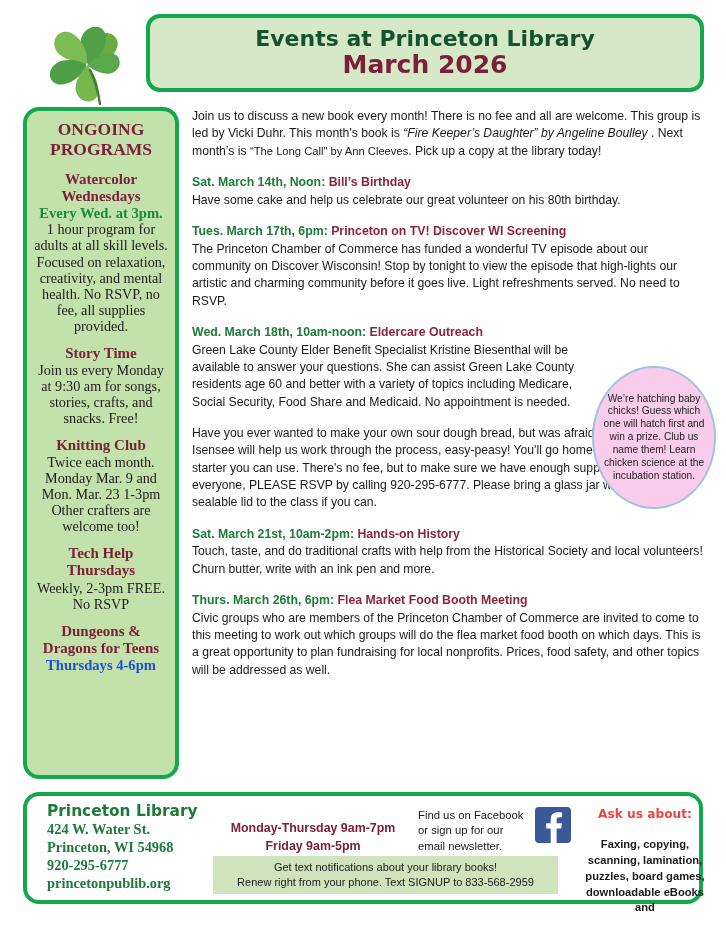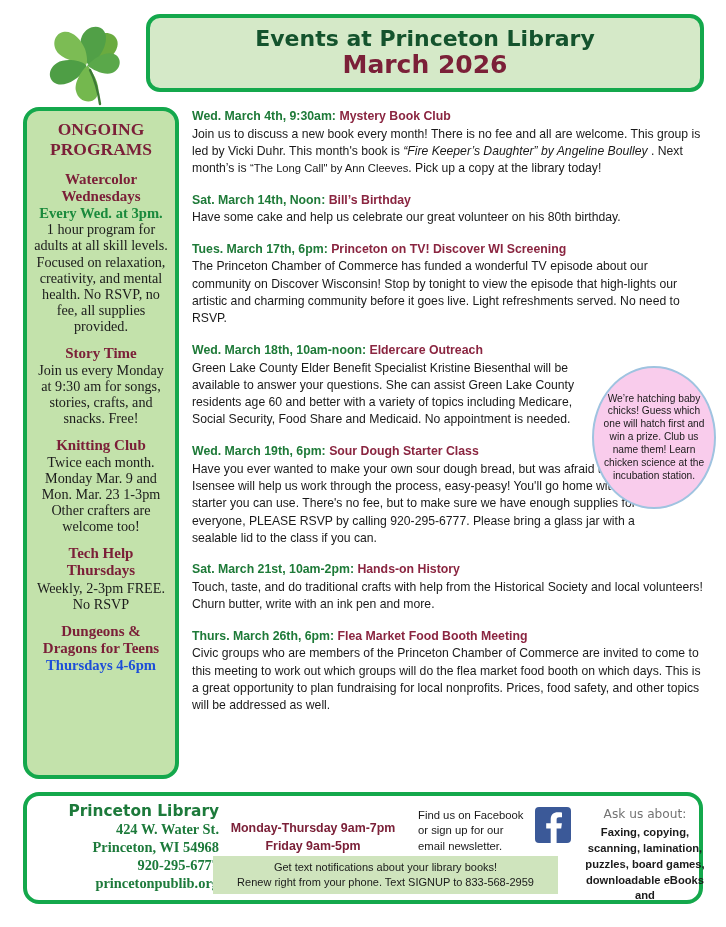--- a/index.html
+++ b/index.html
@@ -150,21 +150,21 @@
     width: 680px; height: 112px;
     box-sizing: border-box;
     background: #ffffff;
     border: 4px solid #14a84c;
     border-radius: 16px;
   }
   .fo-lib {
     position: absolute;
     left: 20px; top: 6px;
     width: 172px;
-    text-align: right;
+    text-align: left;
     font-family: "Liberation Serif", serif;
     color: #1d7a3b;
     font-size: 14.4px;
     line-height: 1.24;
     font-weight: bold;
   }
   .fo-lib .fo-lib-name {
     font-family: "DejaVu Sans", sans-serif;
     font-size: 15.4px;
     font-weight: bold;
@@ -213,24 +213,24 @@
     position: absolute;
     left: 548px; top: 10px;
     width: 140px;
     text-align: center;
     font-size: 11.4px;
     line-height: 1.38;
     color: #1a1a1a;
   }
   .fo-ask-head {
     font-family: "DejaVu Sans", sans-serif;
-    font-weight: normal;
+    font-weight: bold;
     font-size: 12.2px;
-    color: #737373;
-    margin-bottom: 2px;
+    color: #ef4444;
+    margin-bottom: 14px;
   }
   .fo-ask-body { font-weight: bold; font-size: 11.2px; line-height: 1.42; }
 </style>
 </head>
 <body>
 
 <div class="header-zone">
 
   <svg class="clover" viewBox="0 0 96 92">
     <path d="M50 46 C 48 40, 50 26, 56 20 C 64 12, 76 14, 79 22 C 82 30, 74 40, 66 44 C 60 47, 53 48, 50 46 Z" fill="#6aab3f"></path>
@@ -276,23 +276,20 @@
 
   <div class="sb-block">
     <div class="sb-head">Dungeons &amp; Dragons for Teens</div>
     <div class="sb-body sb-bold-dark">Thursdays 4-6pm</div>
   </div>
 </div>
 
 <div class="events">
 
   <div class="event">
-    <div class="ev-head">
-      <span class="ev-date">Wed. March 4th, 9:30am: </span><span class="ev-name">Mystery Book Club</span>
-    </div>
     <div class="ev-body"><span>Join us to discuss a new book every month! There is no fee and all are welcome. This group is led by Vicki Duhr. This month's book is </span><span class="ital">“Fire Keeper’s Daughter” by Angeline Boulley</span><span> . Next month’s is </span><span class="small-quote">“The Long Call" by Ann Cleeves</span><span>. Pick up a copy at the library today!</span></div>
   </div>
 
   <div class="event">
     <div class="ev-head">
       <span class="ev-date">Sat. March 14th, Noon: </span><span class="ev-name">Bill’s Birthday</span>
     </div>
     <div class="ev-body"><span>Have some cake and help us celebrate our great volunteer on his 80th birthday.</span></div>
   </div>
 
@@ -304,23 +301,20 @@
   </div>
 
   <div class="event">
     <div class="ev-head">
       <span class="ev-date">Wed. March 18th, 10am-noon: </span><span class="ev-name">Eldercare Outreach</span>
     </div>
     <div class="ev-body ev-narrow"><span>Green Lake County Elder Benefit Specialist Kristine Biesenthal will be available to answer your questions. She can assist Green Lake County residents age 60 and better with a variety of topics including Medicare, Social Security, Food Share and Medicaid. No appointment is needed.</span></div>
   </div>
 
   <div class="event">
-    <div class="ev-head">
-      <span class="ev-date">Wed. March 19th, 6pm: </span><span class="ev-name">Sour Dough Starter Class</span>
-    </div>
     <div class="ev-body ev-sour"><span>Have you ever wanted to make your own sour dough bread, but was afraid to try? Lisa Isensee will help us work through the process, easy-peasy! You'll go home with a starter you can use. There's no fee, but to make sure we have enough supplies for everyone, PLEASE RSVP by calling 920-295-6777. Please bring a glass jar with a sealable lid to the class if you can.</span></div>
   </div>
 
   <div class="event">
     <div class="ev-head">
       <span class="ev-date">Sat. March 21st, 10am-2pm: </span><span class="ev-name">Hands-on History</span>
     </div>
     <div class="ev-body"><span>Touch, taste, and do traditional crafts with help from the Historical Society and local volunteers! Churn butter, write with an ink pen and more.</span></div>
   </div>
 

